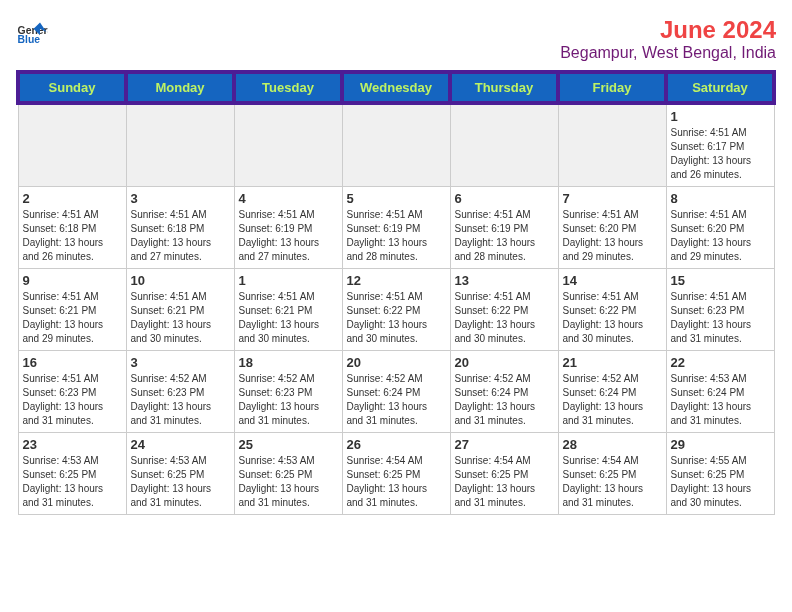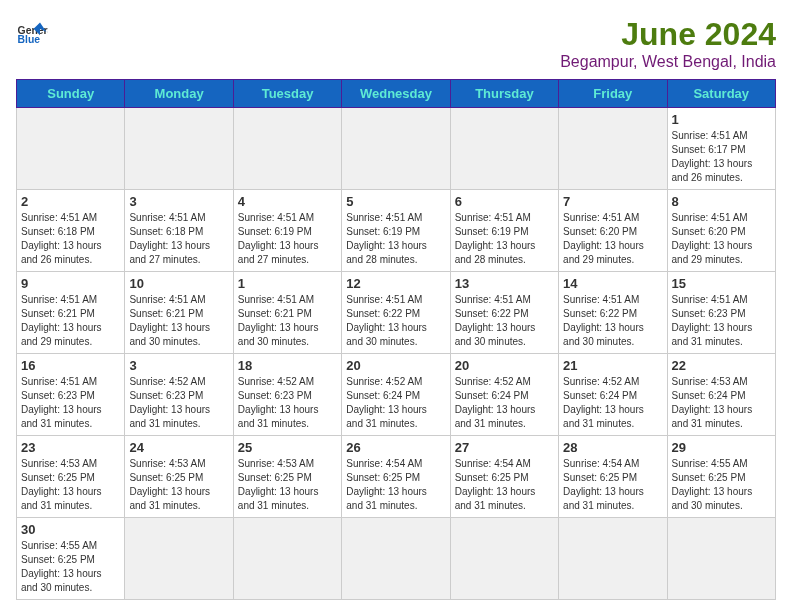--- a/index.html
+++ b/index.html
@@ -22,40 +22,40 @@
       gap: 4px;
     }
     .logo-icon {
       width: 32px;
       height: 32px;
     }
     .title-block {
       text-align: right;
     }
     .month-title {
-      font-size: 32px;
+      font-size: 24px;
       font-weight: bold;
-      color: #4d7c0f;
+      color: #ef4444;
     }
     .subtitle {
       font-size: 16px;
       color: #701a75;
     }
     table {
       width: 100%;
       border-collapse: collapse;
       table-layout: fixed;
     }
     thead tr th {
       background-color: #1565c0;
-      color: #5eead4;
+      color: #bef264;
       padding: 6px 4px;
       font-size: 13px;
       font-weight: bold;
-      border: 1px solid #4c1d95;
+      border: 4px solid #4c1d95;
       margin-top: 16px;
     }
     tbody tr td {
       border: 1px solid #ccc;
       vertical-align: top;
       padding: 4px;
       font-size: 10px;
       color: #333;
       background: #fff;
       min-height: 70px;
@@ -289,28 +289,14 @@
 Sunset: 6:25 PM
 Daylight: 13 hours and 31 minutes.</div>
         </td>
         <td>
           <div class="day-number">29</div>
           <div class="cell-info" style="white-space: pre-line;">Sunrise: 4:55 AM
 Sunset: 6:25 PM
 Daylight: 13 hours and 30 minutes.</div>
         </td>
       </tr>
-      <tr>
-        <td>
-          <div class="day-number">30</div>
-          <div class="cell-info" style="white-space: pre-line;">Sunrise: 4:55 AM
-Sunset: 6:25 PM
-Daylight: 13 hours and 30 minutes.</div>
-        </td>
-        <td class="empty"></td>
-        <td class="empty"></td>
-        <td class="empty"></td>
-        <td class="empty"></td>
-        <td class="empty"></td>
-        <td class="empty"></td>
-      </tr>
     </tbody>
 </table>
 
 </body></html>

